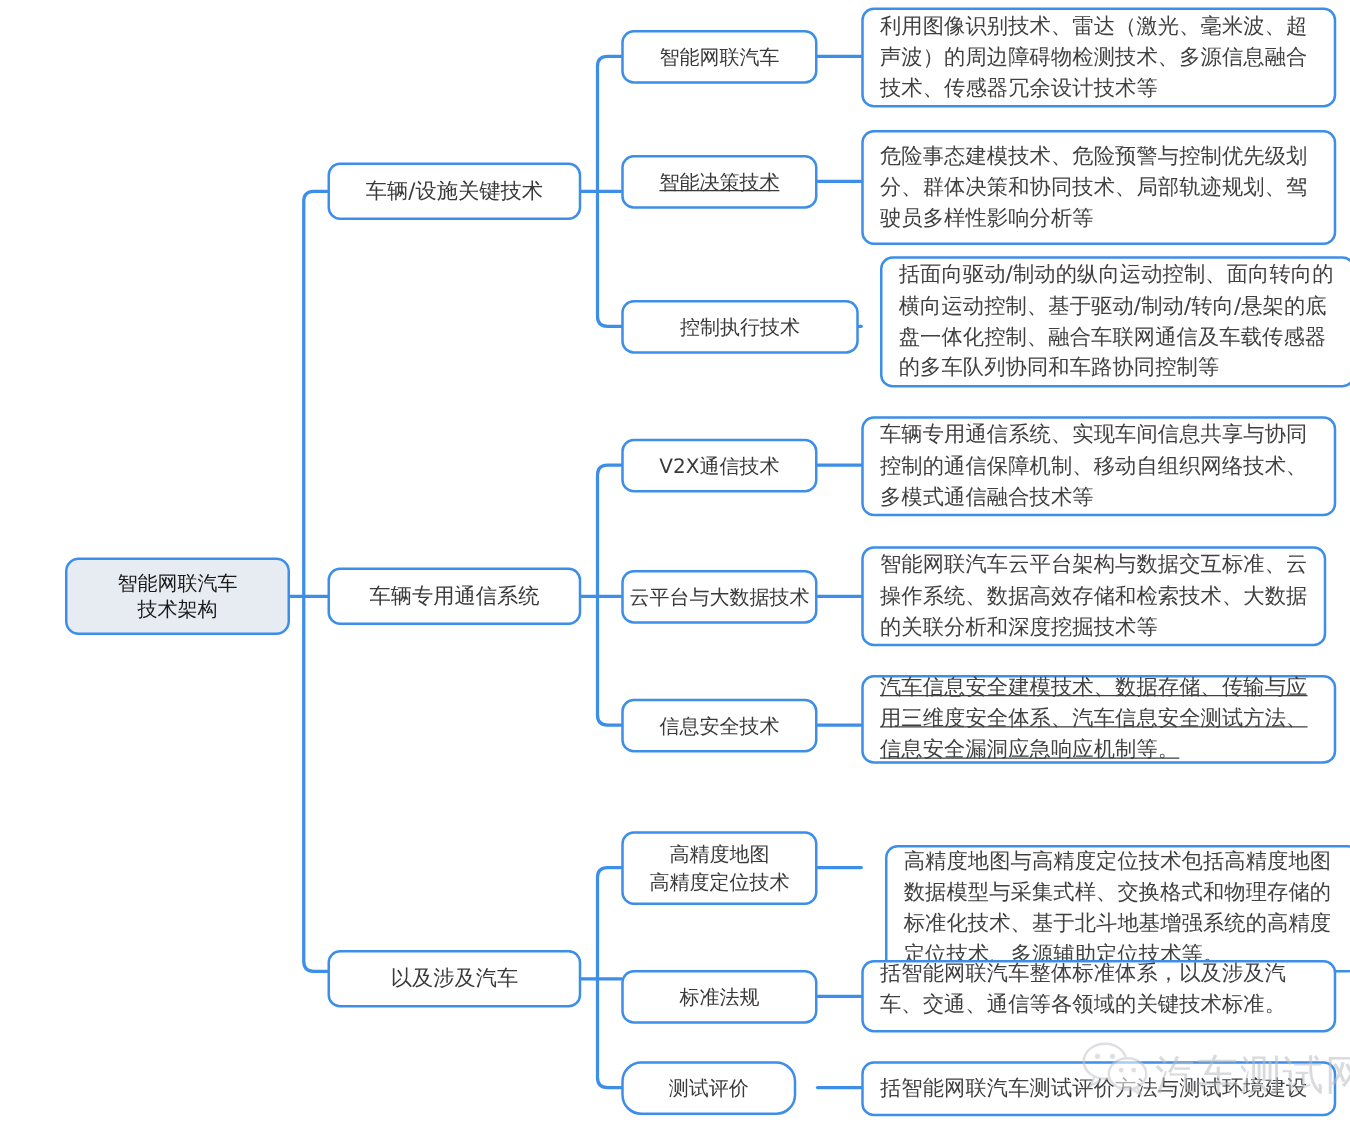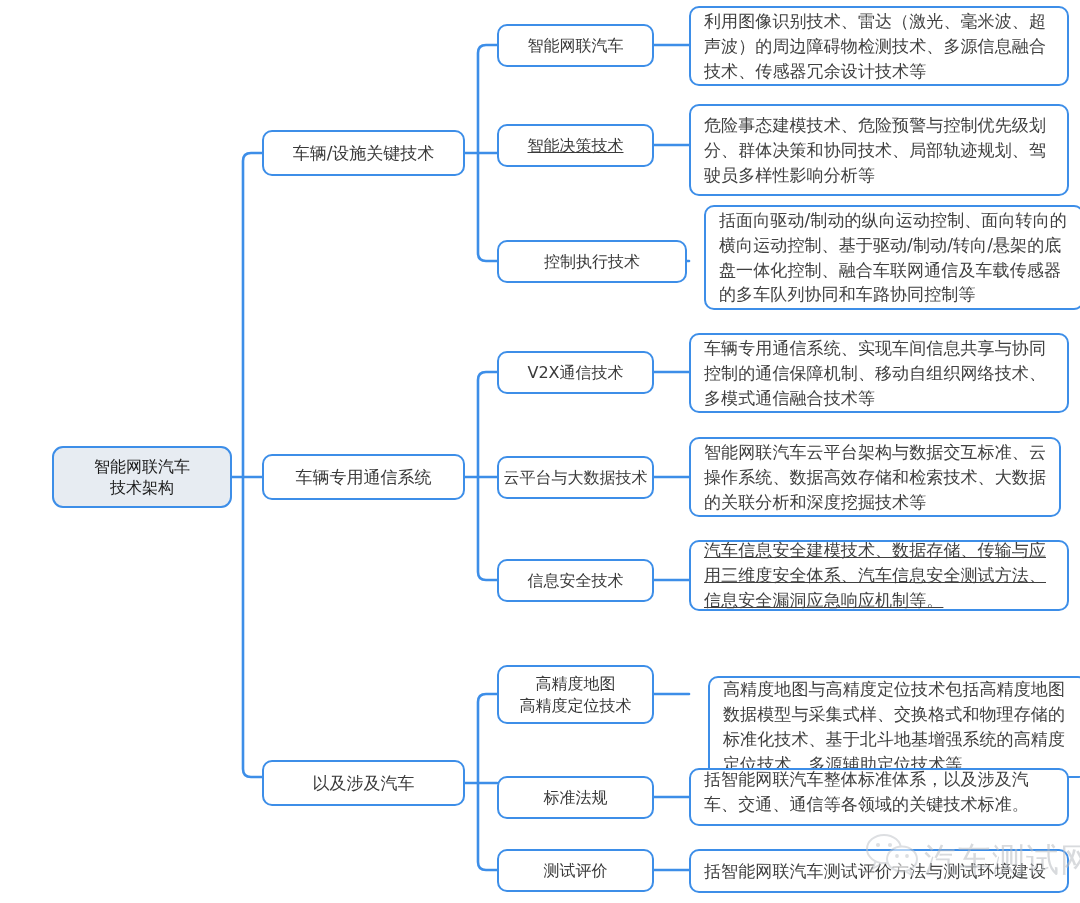--- a/index.html
+++ b/index.html
@@ -165,21 +165,21 @@
     <span class="lbl">信息安全技术</span>
   </div>
 
   <div class="node topic" style="left:497px; top:665px; width:157px; height:59px;">
     <span class="lbl">高精度地图
 高精度定位技术</span>
   </div>
   <div class="node topic" style="left:497px; top:776px; width:157px; height:43px;">
     <span class="lbl">标准法规</span>
   </div>
-  <div class="node topic" style="left:497px; top:849px; width:157px; height:43px;">
+  <div class="node topic" style="left:497px; top:849px; width:140px; height:43px;border-radius:16px;">
     <span class="lbl">测试评价</span>
   </div>
 
   <div class="node detail" style="left:689px; top:6px; width:380px; height:80px;">
     <span class="txt">利用图像识别技术、雷达（激光、毫米波、超声波）的周边障碍物检测技术、多源信息融合技术、传感器冗余设计技术等</span>
   </div>
   <div class="node detail" style="left:689px; top:104px; width:380px; height:92px;">
     <span class="txt">危险事态建模技术、危险预警与控制优先级划分、群体决策和协同技术、局部轨迹规划、驾驶员多样性影响分析等</span>
   </div>
   <div class="node detail" style="left:689px; top:205px; width:380px; height:105px;margin-left:15px;">

